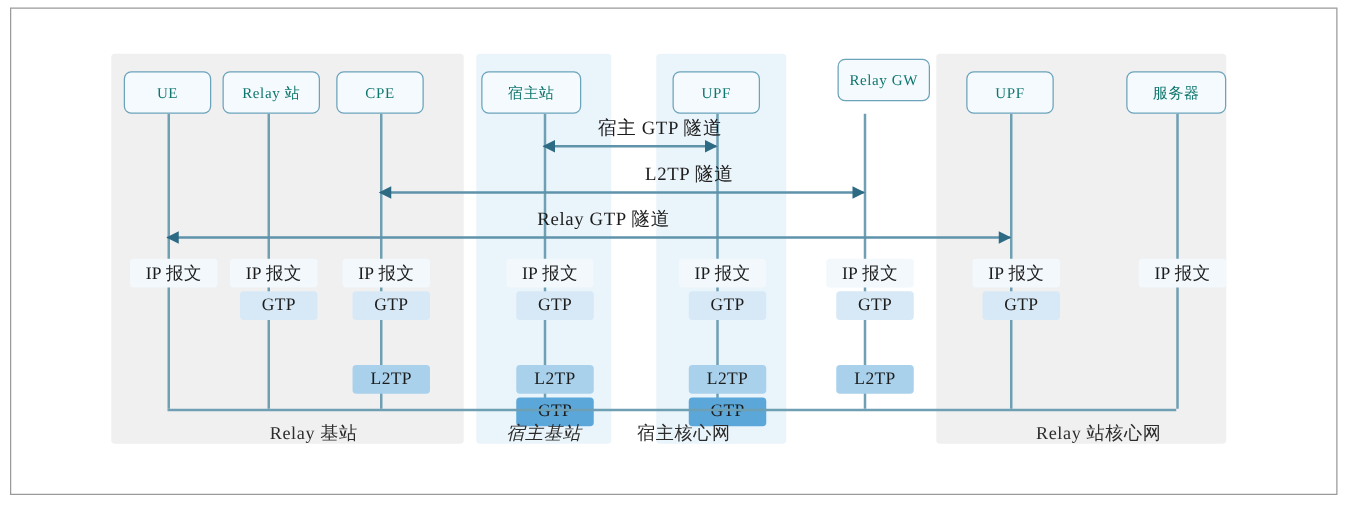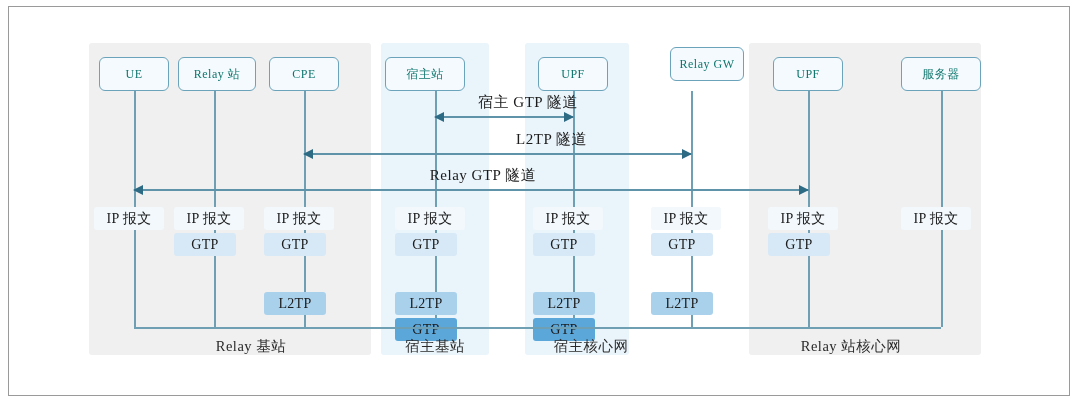--- a/index.html
+++ b/index.html
@@ -11,21 +11,21 @@
   .lifeline{position:absolute;width:1.6px;background:#6f9fb3;}
   .node{position:absolute;box-sizing:border-box;border:1.4px solid #6ba3bb;border-radius:6px;background:#f4fafd;
         display:flex;align-items:center;justify-content:center;font-size:12px;color:#0f766e;white-space:nowrap;letter-spacing:.5px;}
   .baseline{position:absolute;height:1.8px;background:#6f9fb3;}
   .arrow-row{position:absolute;height:2px;}
   .arrow-line{position:absolute;left:0;top:0;height:1.7px;width:100%;background:#5f93aa;}
   .head{position:absolute;top:50%;width:0;height:0;border-top:5.5px solid transparent;border-bottom:5.5px solid transparent;}
   .head-l{left:-1px;transform:translateY(-50%);border-right:10px solid #2d6a84;}
   .head-r{right:-1px;transform:translateY(-50%);border-left:10px solid #2d6a84;}
   .arrow-label{position:absolute;text-align:center;font-size:15px;color:#1c1c1c;white-space:nowrap;letter-spacing:.5px;padding-left:24px;}
-  .stack{position:absolute;display:flex;flex-direction:column;align-items:flex-start;gap:3px;}
+  .stack{position:absolute;display:flex;flex-direction:column;align-items:flex-end;gap:3px;}
   .layer{box-sizing:border-box;width:62px;height:23px;display:flex;align-items:center;justify-content:center;
          font-size:14px;color:#1c1c1c;border-radius:3px;letter-spacing:.3px;white-space:nowrap;}
   .layer.ip{width:70px;background:#f2f8fc;}
   .layer.l1{background:#d7e9f6;}
   .layer.l2{background:#a9d1ec;margin-top:33px;}
   .layer.l3{background:#5ba7d9;}
 </style>
 </head>
 <body>
 
@@ -113,18 +113,18 @@
         </div>
         <div class="stack" style="left: 892px; top: 200px; width: 80px;">
           <div class="layer ip">IP 报文</div>
         </div>
       </div>
     <div id="baseline-holder">
         <div class="baseline" style="left: 125px; top: 320px; width: 807px;"></div>
       </div>
     <div id="zone-labels">
         <div class="zone-label" style="left: 122px; top: 330px; width: 240px;">Relay 基站</div>
-        <div class="zone-label" style="left: 372px; top: 330px; width: 108px;">宿主基站</div>
-        <div class="zone-label" style="left: 530px; top: 330px; width: 104px;">宿主核心网</div>
-        <div class="zone-label" style="left: 708px; top: 330px; width: 268px;">Relay 站核心网</div>
+        <div class="zone-label" style="left: 372px; top: 330px; width: 108px; font-style: italic;">宿主基站</div>
+        <div class="zone-label" style="left: 486px; top: 330px; width: 104px;">宿主核心网</div>
+        <div class="zone-label" style="left: 736px; top: 330px; width: 268px;">Relay 站核心网</div>
       </div>
   </div>
 </div>
 
 </body></html>

